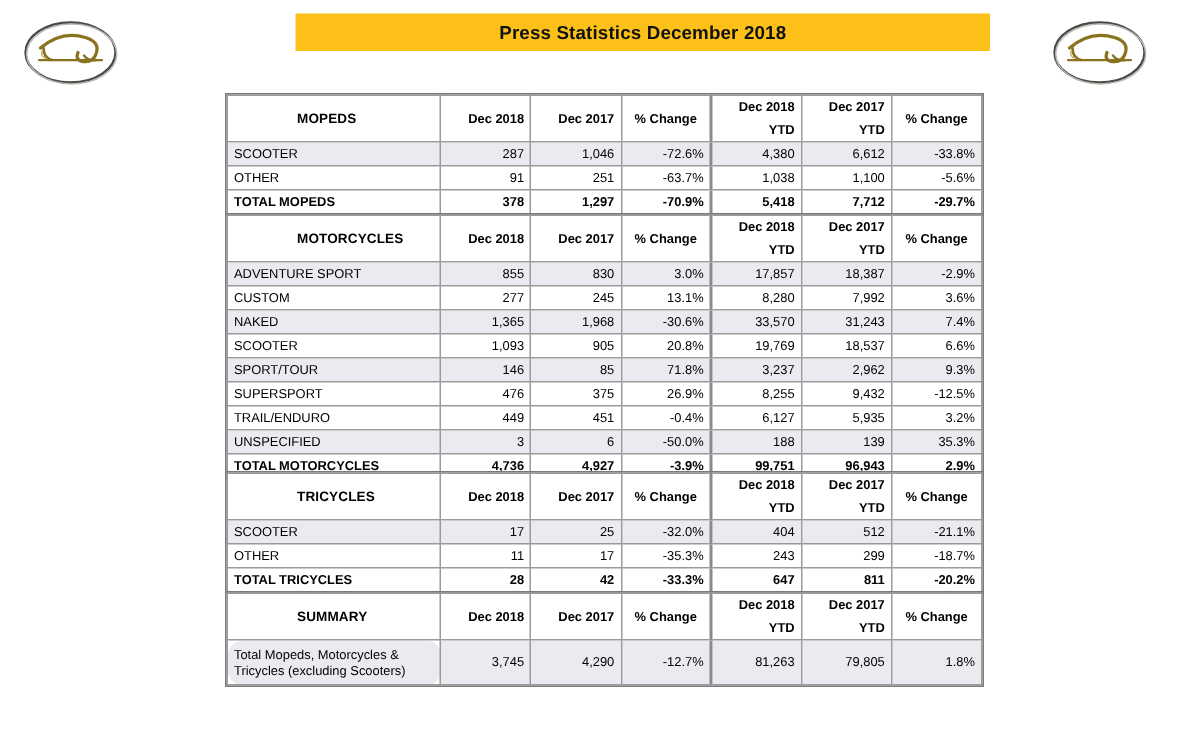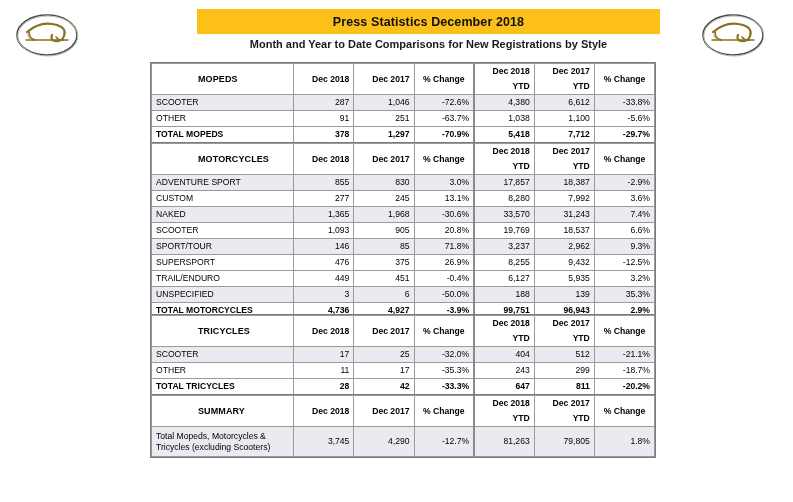--- a/index.html
+++ b/index.html
@@ -94,21 +94,21 @@
   tr.alt td { background: #eceaf1; }
   tr.total td { font-weight: bold; }
 
   
   .sep-left { border-left: 2px solid #8a8a8a !important; }
 
   
   table.stat.summary td.lbl { text-transform: none; font-weight: normal; }
   tr.tall td { height: 30px; }
   tr.tall2 td { height: 24px; }
-  td.lbl.wrap { white-space: normal; line-height: 11px; padding-top: 2px; padding-bottom: 2px; }
+  td.lbl.wrap { white-space: normal; line-height: 11px; padding-top: 2px; padding-bottom: 2px; border-radius: 10px; }
   tr.total td.lbl { font-weight: bold; }
 </style>
 </head>
 <body>
 
 <div id="page">
 
   <div class="logo left">
     <svg viewBox="0 0 72 58" xmlns="http://www.w3.org/2000/svg">
       <ellipse cx="36" cy="29" rx="30" ry="20" fill="#ffffff" stroke="#4a4a46" stroke-width="1.6"></ellipse>
@@ -129,21 +129,20 @@
       <path d="M16 26 Q30 14 46 19 Q56 22 53 30 Q51 36 44 35 Q39 34 41 29" fill="none" stroke="#8a7320" stroke-width="2.2" stroke-linecap="round" stroke-linejoin="round"></path>
       <path d="M18 26 Q18 33 24 34" fill="none" stroke="#8a7320" stroke-width="1.8" stroke-linecap="round"></path>
       <path d="M45 31 Q48 35 53 34" fill="none" stroke="#8a7320" stroke-width="1.6" stroke-linecap="round"></path>
       <path d="M17 28 Q16 32 20 33" fill="none" stroke="#c7b26a" stroke-width="1" stroke-linecap="round"></path>
     </svg>
   </div>
 
   <div class="header-band">
     <div class="header-title">Press Statistics December 2018</div>
   </div>
-  <div class="header-sub">Month and Year to Date Comparisons for New Registrations by Style</div>
 
   <div id="tables-root">
       <div class="tbl-wrap" style="top: 63px;">
         <table class="stat">
           <colgroup>
             <col class="c-label">
             <col class="c-num">
             <col class="c-num">
             <col class="c-num">
             <col class="c-num">

